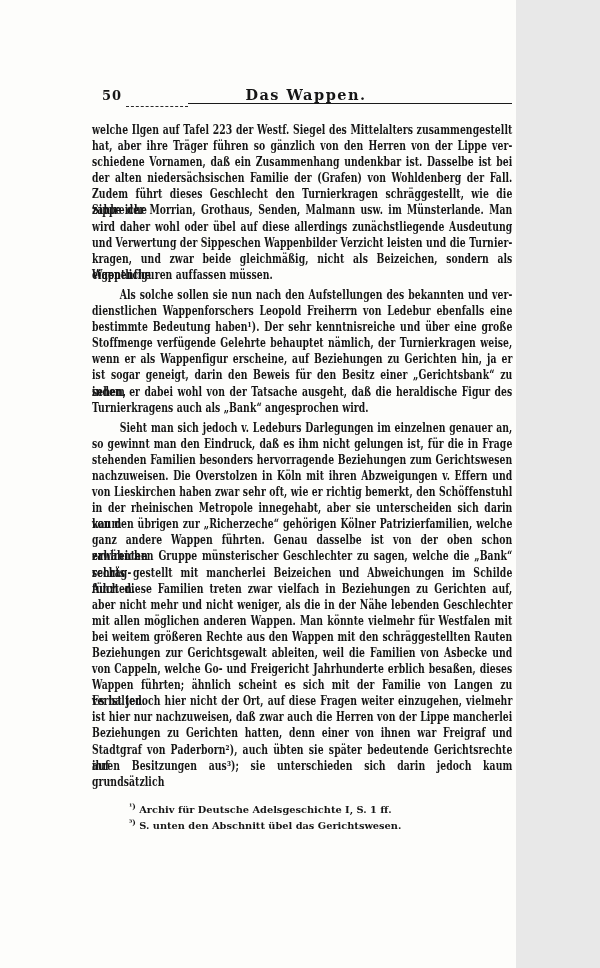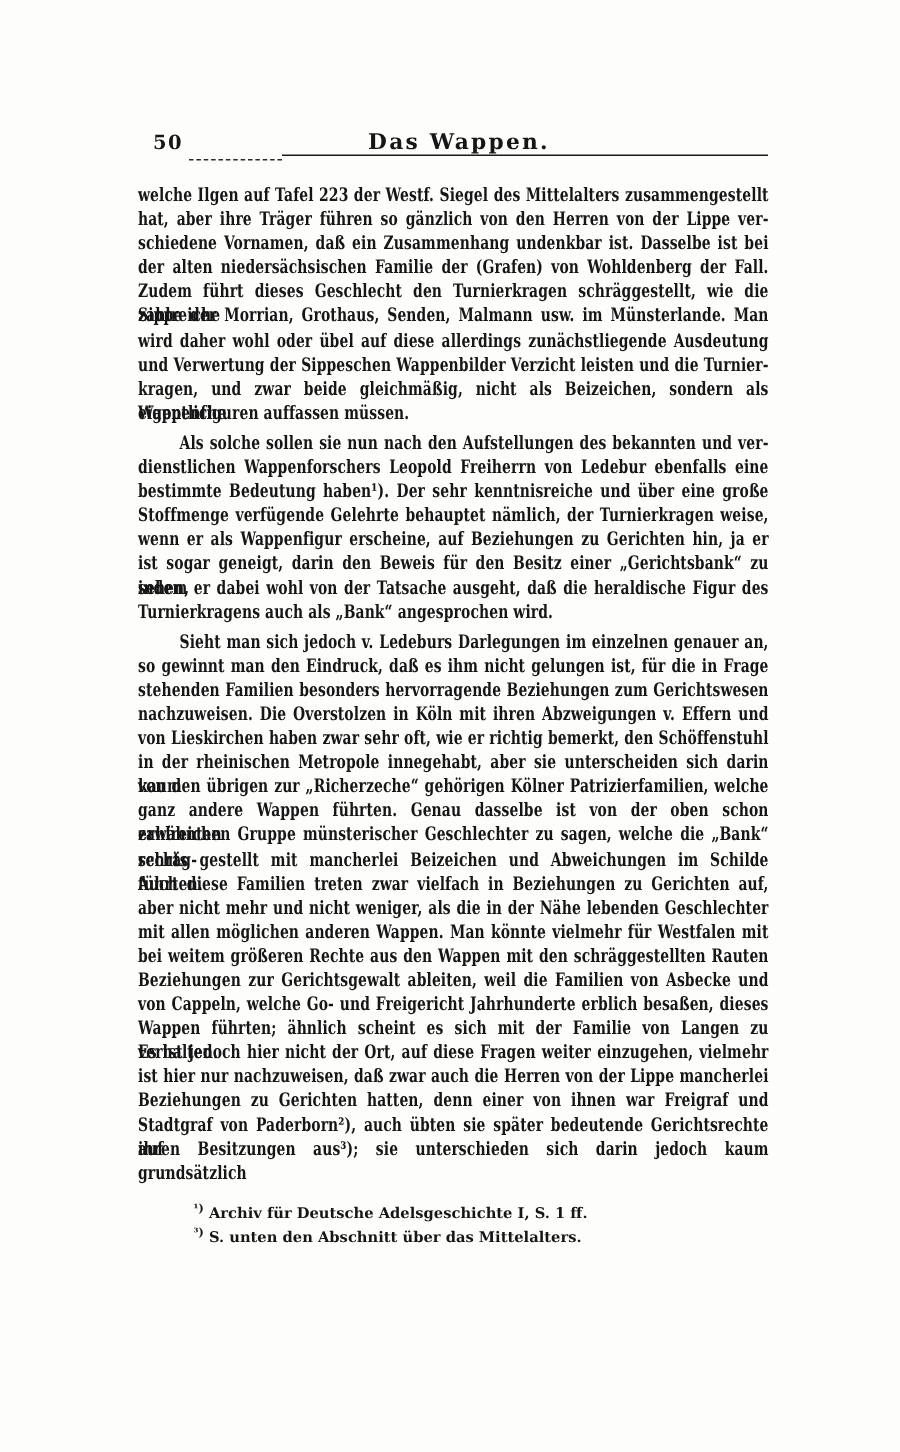--- a/index.html
+++ b/index.html
@@ -2,21 +2,21 @@
 <html><head>
 <meta charset="utf-8">
 <style>
   html, body {
     margin: 0;
     padding: 0;
     background: #e8e8e8;
   }
   .page {
     position: relative;
-    width: 600px;
+    width: 516px;
     height: 968px;
     background: #fdfdfb;
     overflow: hidden;
     font-family: "DejaVu Serif", "Liberation Serif", serif;
     color: #161616;
   }
   
   .pagenum {
     position: absolute;
     left: 102px;
@@ -164,16 +164,16 @@
       <div class="line">ist hier nur nachzuweisen, daß zwar auch die Herren von der Lippe mancherlei</div>
       <div class="line">Beziehungen zu Gerichten hatten, denn einer von ihnen war Freigraf und</div>
       <div class="line">Stadtgraf von Paderborn²), auch übten sie später bedeutende Gerichtsrechte auf</div>
       <div class="line para-end">ihren Besitzungen aus³); sie unterschieden sich darin jedoch kaum grundsätzlich</div>
     </div>
 
   <div class="footnote-separator">···</div>
 
   <div class="footnotes" id="footnotes">
       <div class="footnote"><sup>¹)</sup><span> Archiv für Deutsche Adelsgeschichte I, S. 1 ff.</span></div>
-      <div class="footnote"><sup>³)</sup><span> S. unten den Abschnitt über das Mittelalters.</span></div>
+      <div class="footnote"><sup>³)</sup><span> S. unten den Abschnitt übel das Gerichtswesen.</span></div>
     </div>
 
 </div>
 
 </body></html>

